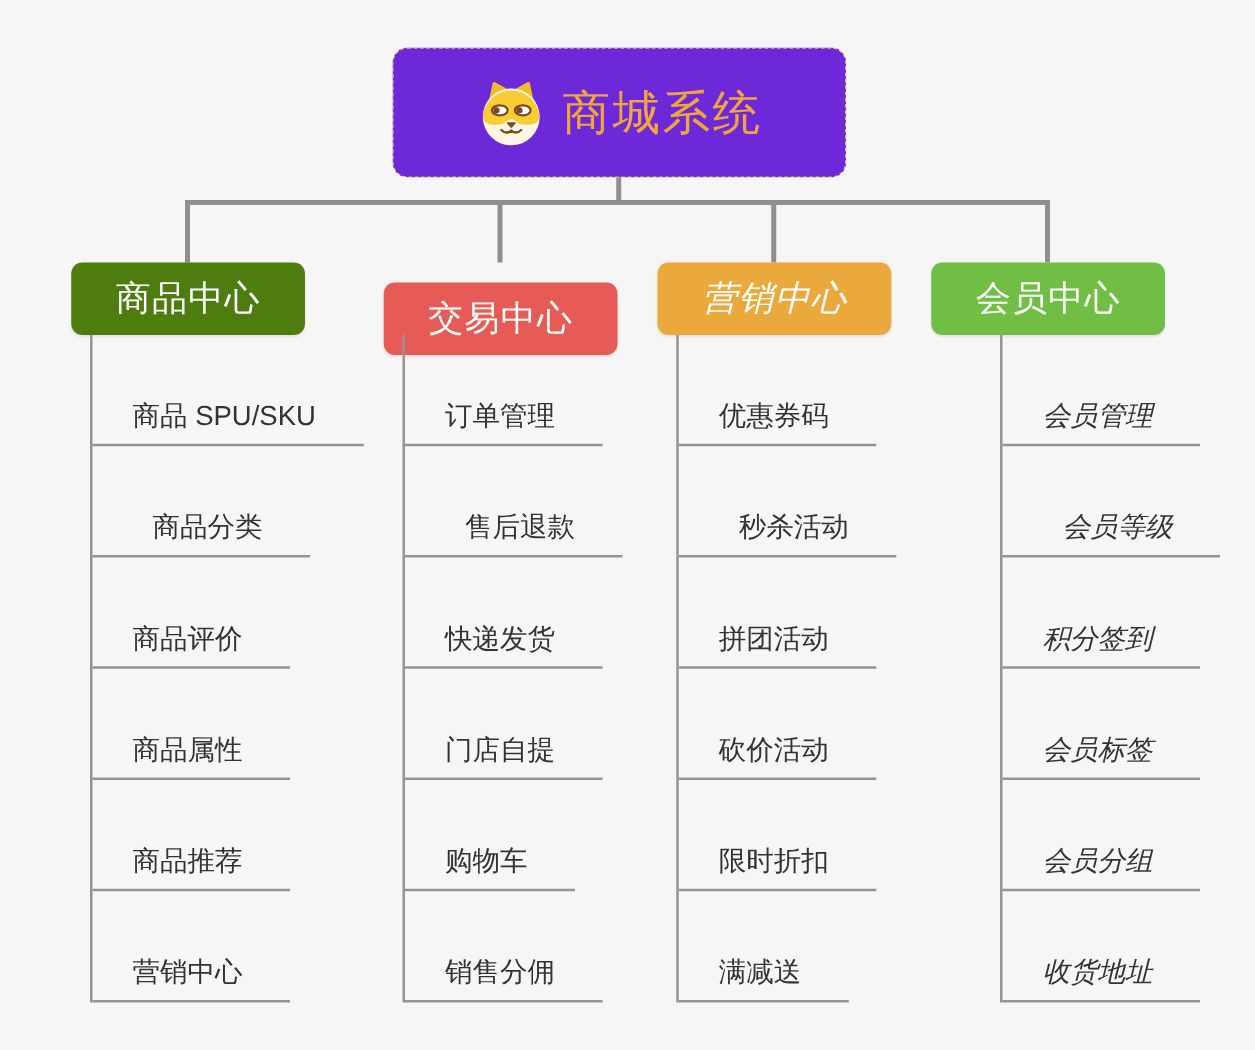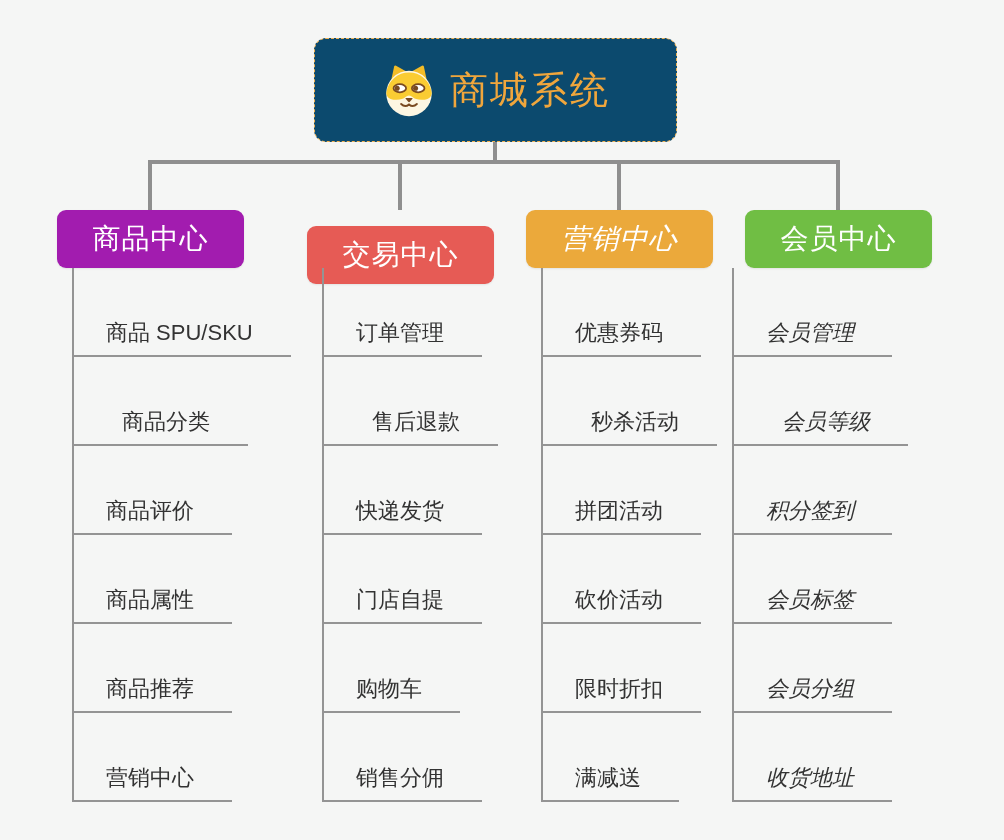--- a/index.html
+++ b/index.html
@@ -14,21 +14,21 @@
     height:840px;
     background:#f5f6f5;
     overflow:hidden;
   }
 
   
   .root-node {
     position:absolute;
     left:314px; top:38px;
     width:363px; height:104px;
-    background:#0c4a6e;
+    background:#6d28d9;
     border:1px dashed #f0b254;
     border-radius:12px;
     display:flex;
     align-items:center;
     justify-content:center;
     gap:13px;
     cursor:pointer;
   }
   .root-label {
     font-size:38px;
@@ -72,21 +72,21 @@
   
   .branch-col {
     position:absolute;
     top:268px;
     height:534px;
     border-left:2px solid #949494;
   }
   .branch-col.c1 { left:72px;  }
   .branch-col.c2 { left:322px; }
   .branch-col.c3 { left:541px; }
-  .branch-col.c4 { left:732px;font-style:italic; }
+  .branch-col.c4 { left:800px;font-style:italic; }
 
   .leaf-item {
     position:absolute;
     left:0;
     padding:0 38px 10px 32px;
     border-bottom:2px solid #949494;
     font-size:22px;
     line-height:25px;
     color:#333333;
     white-space:nowrap;
@@ -126,21 +126,21 @@
     <span class="root-label" style="color: rgb(240, 166, 60);">商城系统</span>
   </div>
 
   <div class="conn conn-root-drop" style="background: rgb(143, 143, 143);"></div>
   <div class="conn conn-hline" style="background: rgb(143, 143, 143);"></div>
   <div class="conn conn-drop d1" style="background: rgb(143, 143, 143);"></div>
   <div class="conn conn-drop d2" style="background: rgb(143, 143, 143);"></div>
   <div class="conn conn-drop d3" style="background: rgb(143, 143, 143);"></div>
   <div class="conn conn-drop d4" style="background: rgb(143, 143, 143);"></div>
 
-  <div class="branch-box b1" style="background: #a21caf;">商品中心</div>
+  <div class="branch-box b1" style="background: #4d7c0f;">商品中心</div>
   <div class="branch-box b2" style="background: rgb(230, 91, 85); margin-top: 16px;">交易中心</div>
   <div class="branch-box b3" style="background: rgb(235, 169, 59); font-style: italic;">营销中心</div>
   <div class="branch-box b4" style="background: rgb(112, 190, 68);">会员中心</div>
 
   <div class="branch-col c1">
     <div class="leaf-item">商品 SPU/SKU</div>
     <div class="leaf-item">商品分类</div>
     <div class="leaf-item">商品评价</div>
     <div class="leaf-item">商品属性</div>
     <div class="leaf-item">商品推荐</div>

